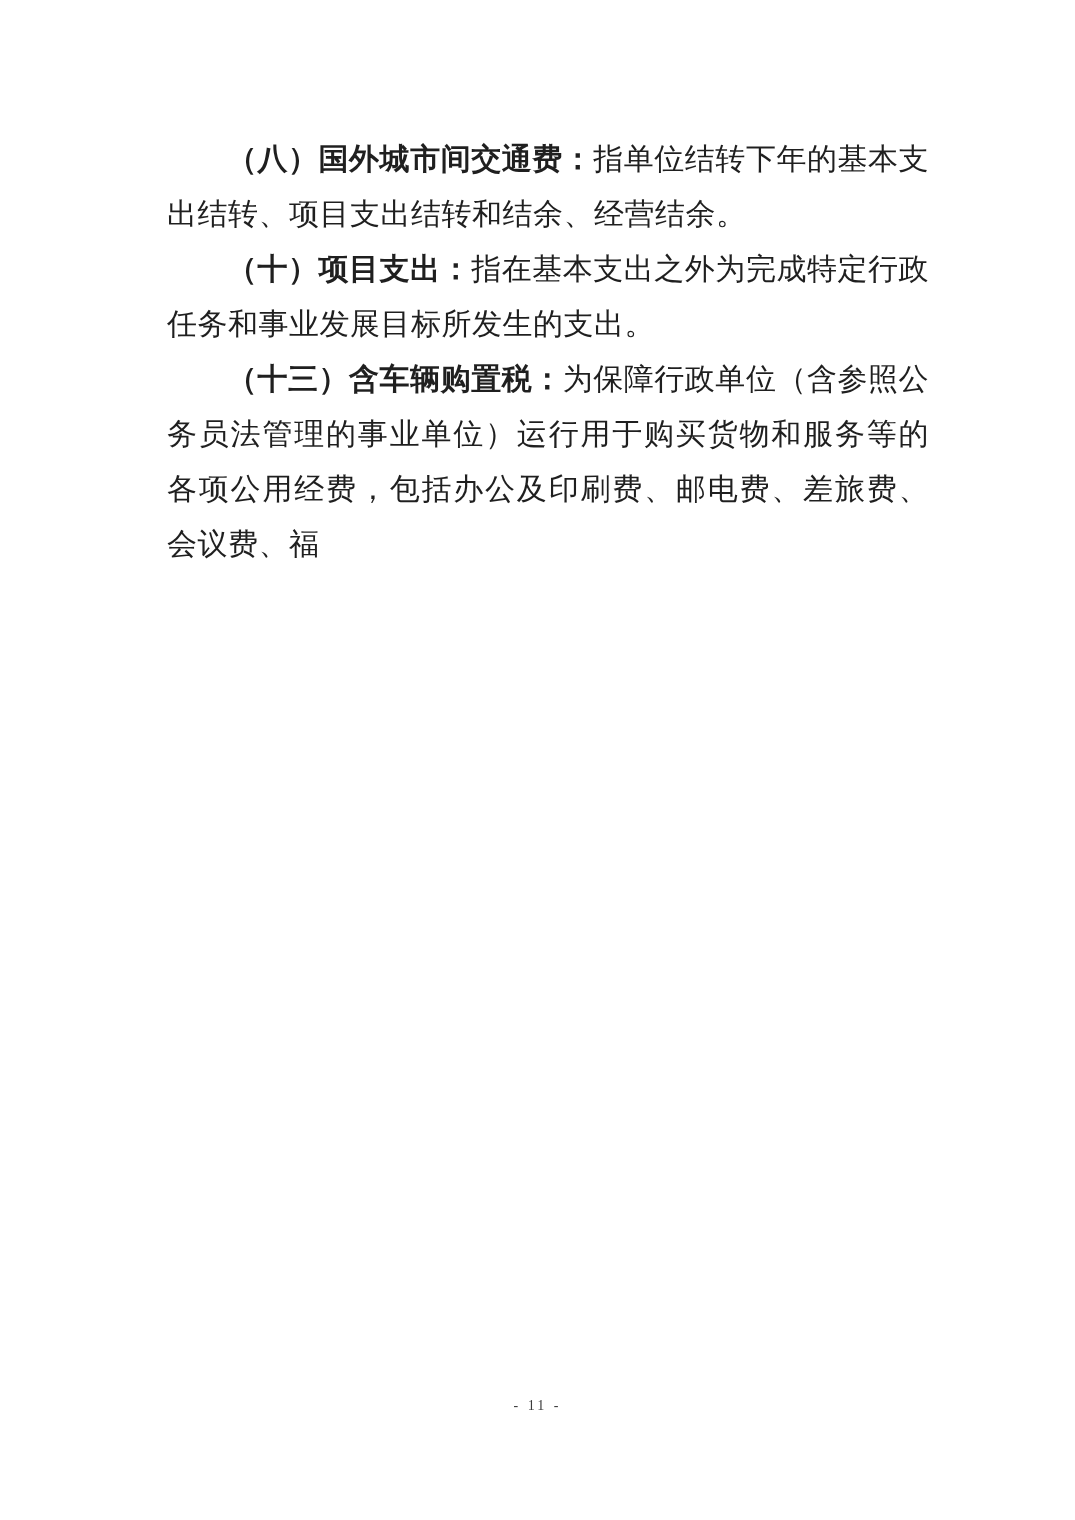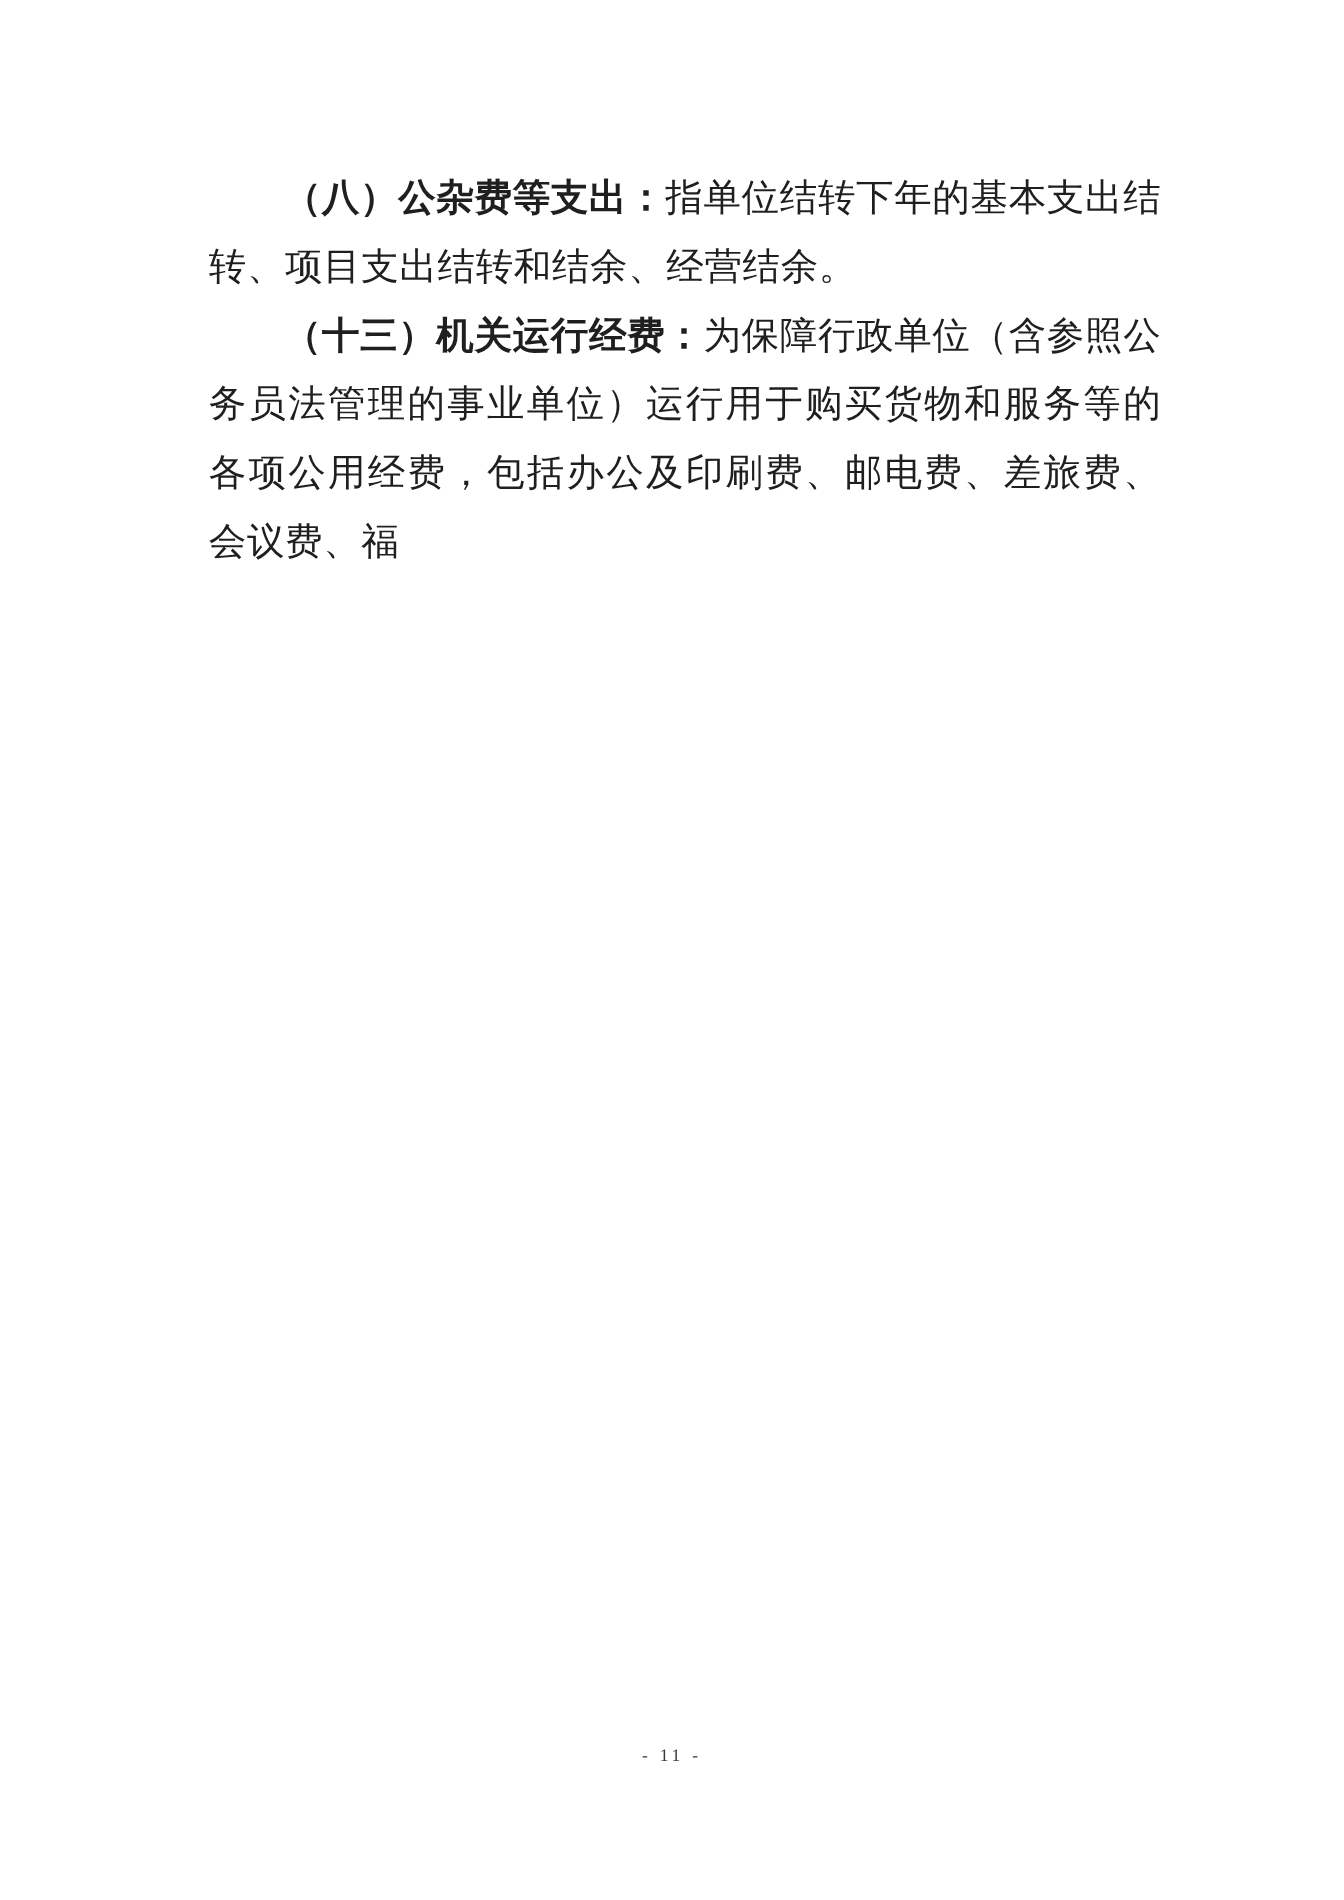--- a/index.html
+++ b/index.html
@@ -44,17 +44,18 @@
     font-size: 14px;
     letter-spacing: 3px;
     color: #3a3a3a;
   }
 </style>
 </head>
 <body>
 
 <div class="page">
   <div class="content">
-    <p class="para"><span class="lead">（八）公杂费等支出：</span><span class="body-text">指单位结转下年的基本支出结转、项目支出结转和结余、经营结余。</span></p>
-    <p class="para"><span class="lead">（十三）机关运行经费：</span><span class="body-text">为保障行政单位（含参照公务员法管理的事业单位）运行用于购买货物和服务等的各项公用经费，包括办公及印刷费、邮电费、差旅费、会议费、福</span></p>
+    <p class="para"><span class="lead">（八）国外城市间交通费：</span><span class="body-text">指单位结转下年的基本支出结转、项目支出结转和结余、经营结余。</span></p>
+    <p class="para"><span class="lead">（十）项目支出：</span><span class="body-text">指在基本支出之外为完成特定行政任务和事业发展目标所发生的支出。</span></p>
+    <p class="para"><span class="lead">（十三）含车辆购置税：</span><span class="body-text">为保障行政单位（含参照公务员法管理的事业单位）运行用于购买货物和服务等的各项公用经费，包括办公及印刷费、邮电费、差旅费、会议费、福</span></p>
   </div>
   <div class="footer">- 11 -</div>
 </div>
 
 </body></html>

